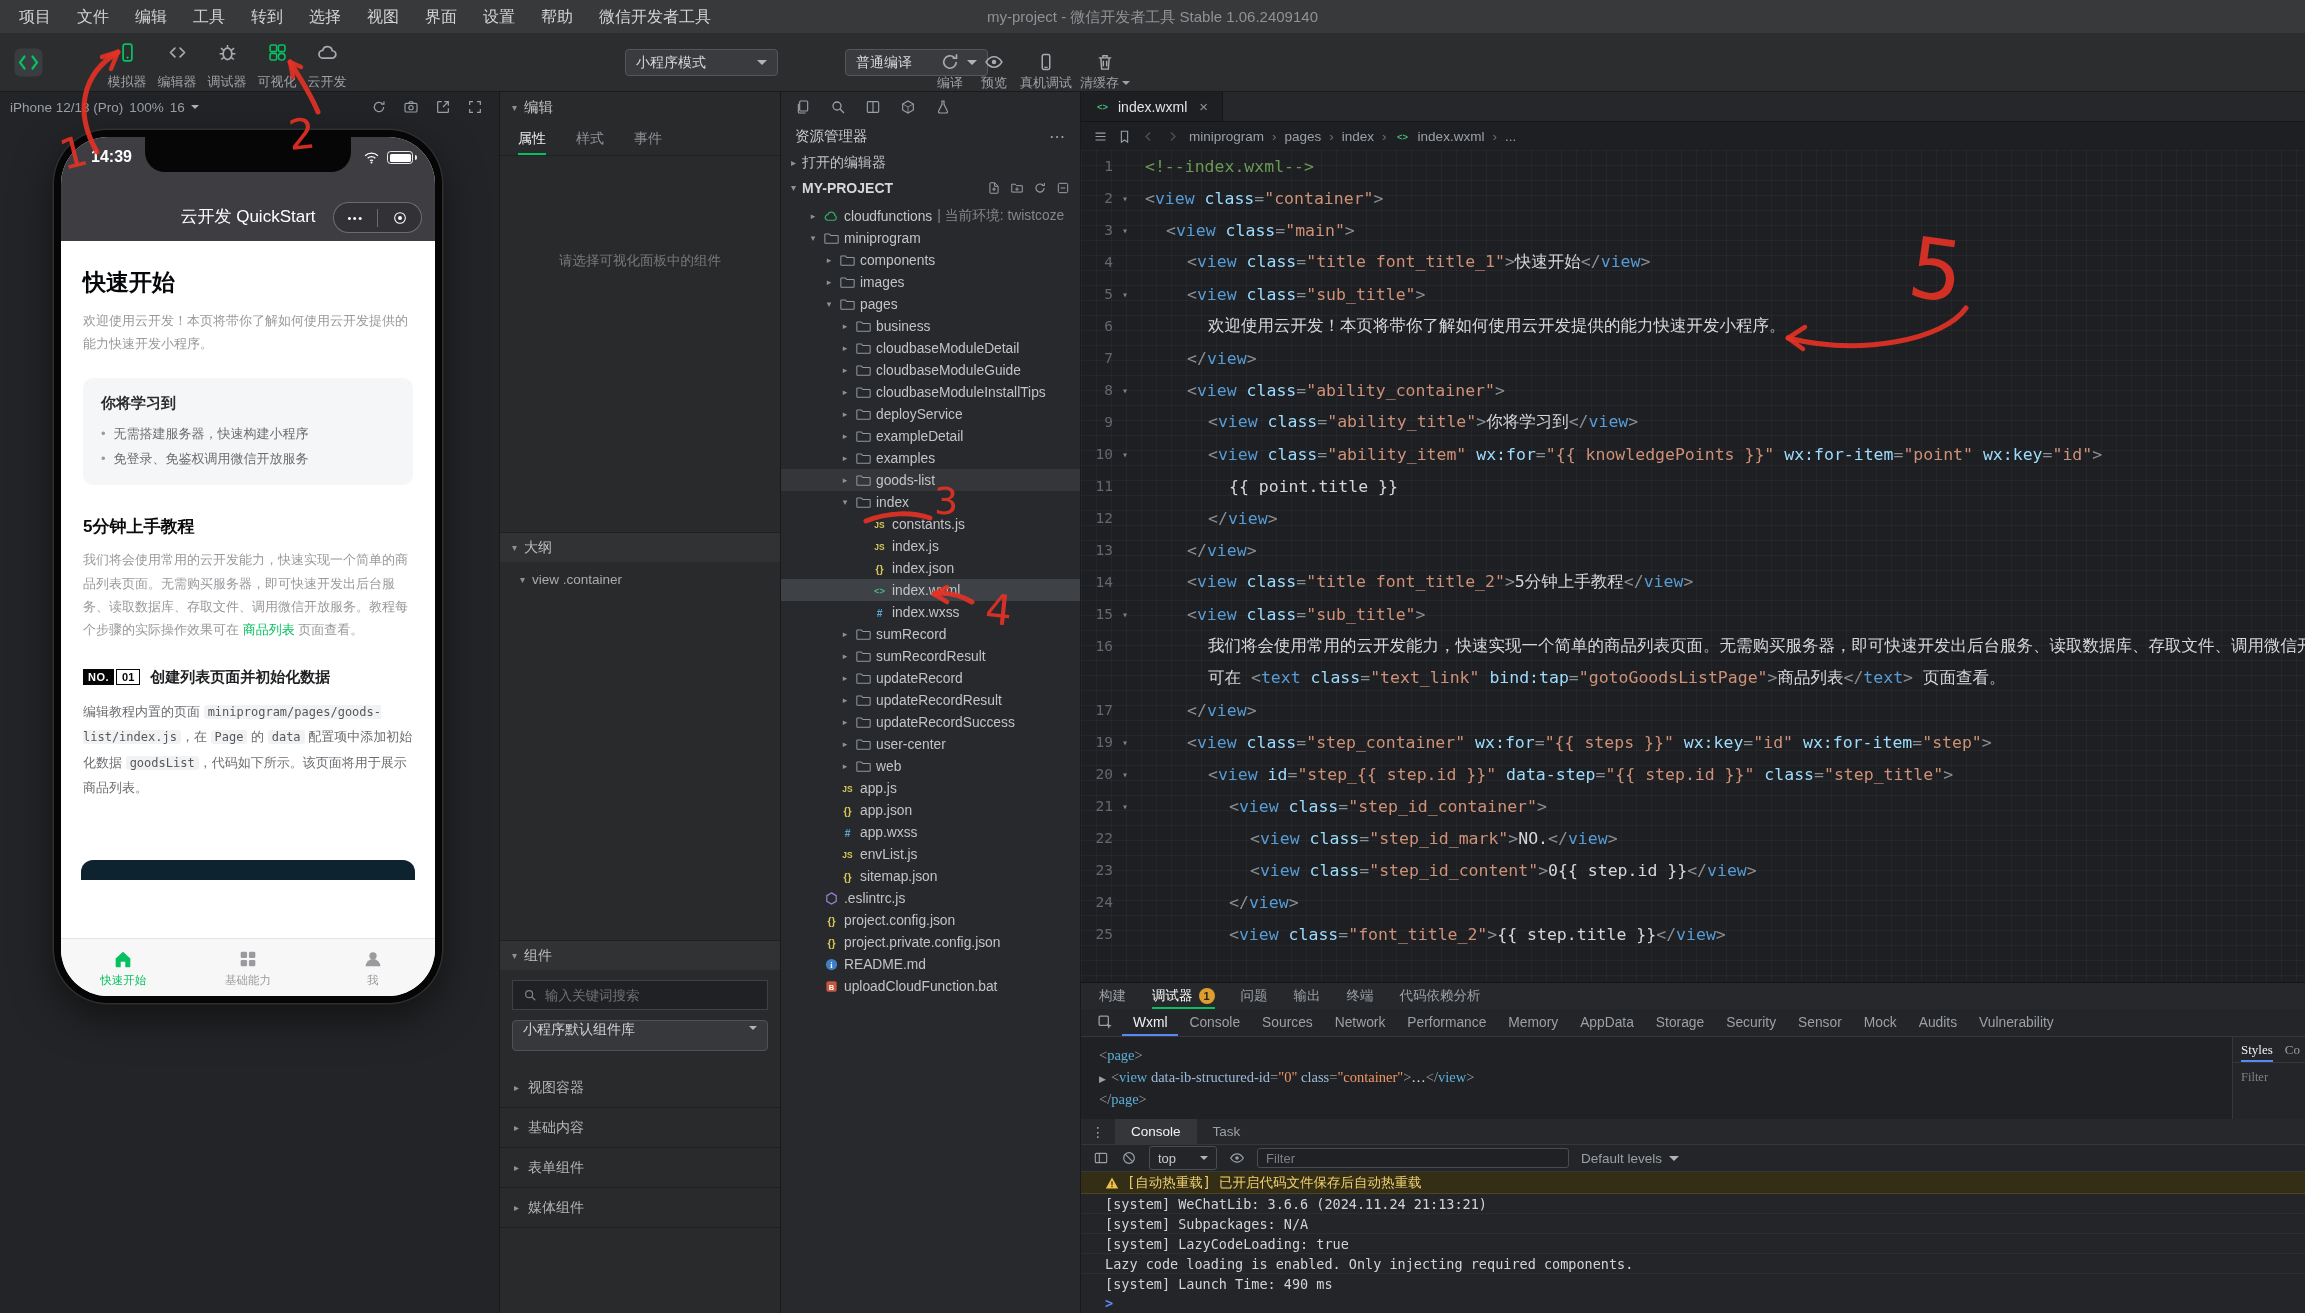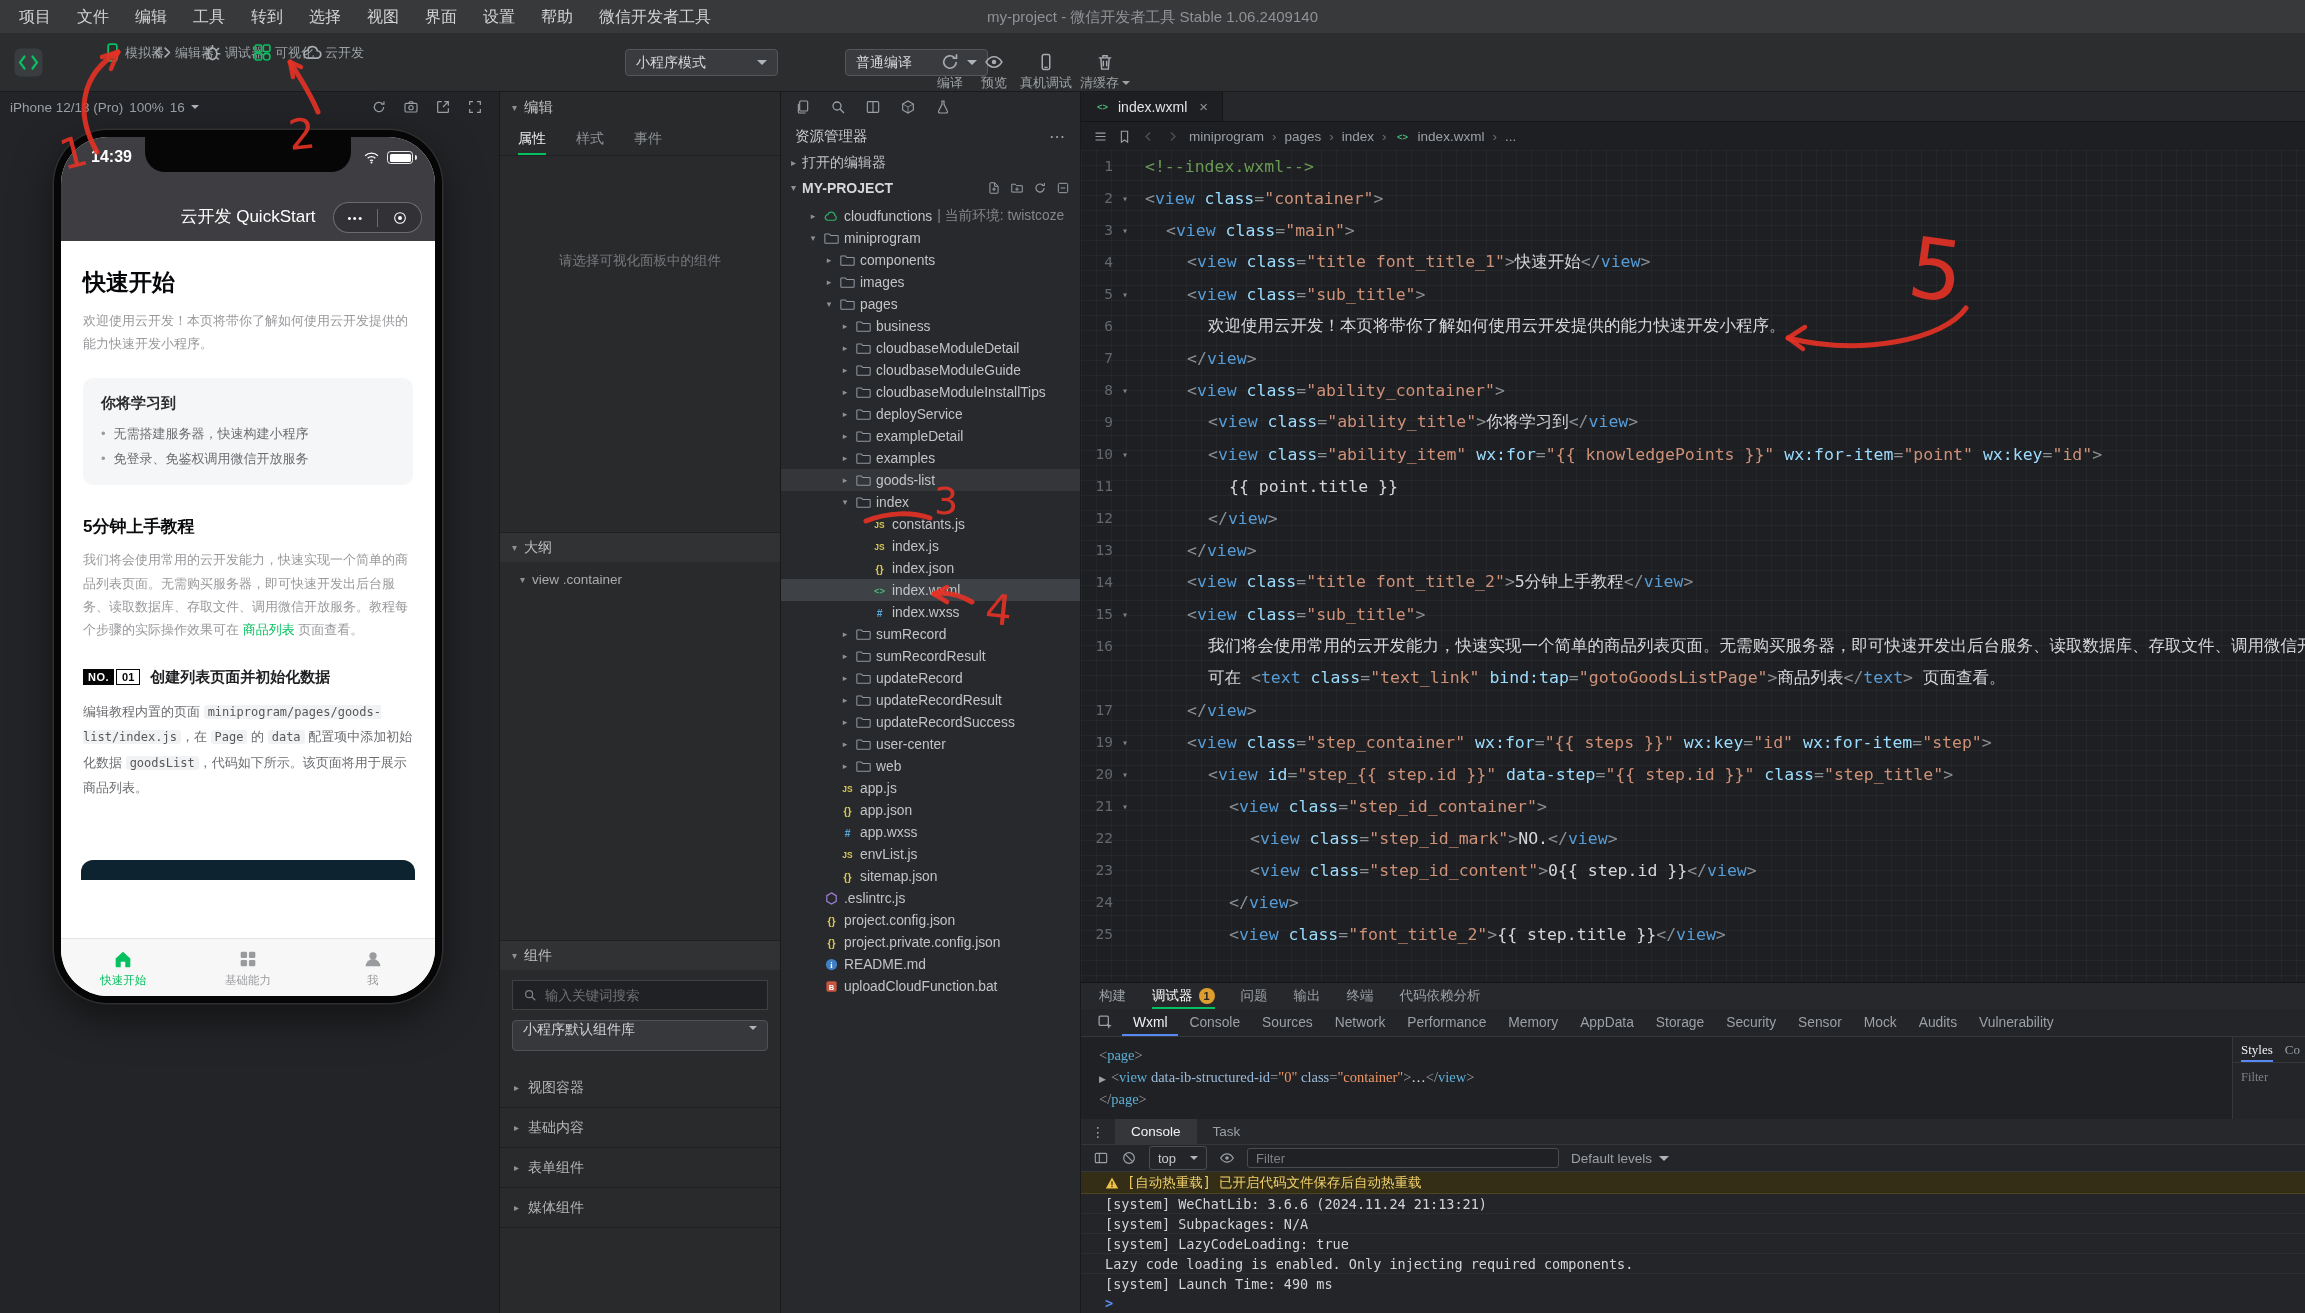--- a/index.html
+++ b/index.html
@@ -12,21 +12,21 @@
 .chev{font-size:10px;color:#8d9196;flex:none}
 
 .menubar{position:absolute;left:0;top:0;width:100%;height:33px;background:#38393b;display:flex;align-items:center;z-index:5}
 .menu-items{display:flex;height:100%;padding-left:6px}
 .menu-item{padding:0 13px;line-height:33px;font-size:16px;color:#d2d3d4;cursor:default;white-space:nowrap}
 .win-title{position:absolute;left:50%;top:0;transform:translateX(-50%);line-height:33px;color:#8f9296;font-size:15px;white-space:nowrap}
 
 .toolbar{position:absolute;top:33px;left:0;width:100%;height:59px;background:#2c2d2f;border-bottom:1px solid #1a1a1a}
 .logo{position:absolute;left:14px;top:15px;width:29px;height:29px}
 .tb-buttons{position:absolute;left:102px;top:6px;display:flex}
-.tb-btn{width:50px;display:flex;align-items:center;gap:2px;padding-top:3px;cursor:pointer}
+.tb-btn{width:50px;display:flex;flex-direction:column;align-items:center;gap:10px;padding-top:3px;cursor:pointer}
 .tb-btn .ic{width:21px;height:21px}
 .tb-btn .lb{font-size:13px;color:#9da2a6;white-space:nowrap}
 .tb-select{position:absolute;top:16px;height:27px;background:#3a3b3e;border:1px solid #545659;border-radius:4px;display:flex;align-items:center;padding:0 10px;gap:10px;font-size:14px;color:#d6d7d8;cursor:pointer}
 .tb-select .caret{margin-left:auto}
 .sel-mode{left:625px;width:153px}
 .sel-compile{left:845px;width:143px}
 .tb-actions{position:absolute;left:928px;top:16px;display:flex;gap:0}
 .tb-act{min-width:44px;display:flex;flex-direction:column;align-items:center;gap:2px;padding:3px 4px 0;cursor:pointer}
 .tb-act .ic{width:20px;height:20px}
 .tb-act .lb{font-size:13px;color:#9da2a6;white-space:nowrap;display:flex;align-items:center;gap:3px}
@@ -154,21 +154,21 @@
 .sp-tab.active{color:#f1f2f3;box-shadow:inset 0 -2px 0 #568af2}
 .sp-filter{padding:7px 8px;font-size:12.5px;color:#7d8187}
 .console{flex:1;display:flex;flex-direction:column;min-height:0}
 .cs-header{height:26px;background:#27282b;display:flex;align-items:center;border-bottom:1px solid #36373a;flex:none}
 .kebab{color:#9aa0a5;padding:0 10px;font-size:14px;cursor:pointer}
 .cs-tabs{display:flex;height:100%}
 .cs-tab{padding:0 16px;height:100%;line-height:25px;font-size:13.5px;color:#9aa0a5;cursor:pointer}
 .cs-tab.active{background:#35363a;color:#f1f2f3}
 .cs-toolbar{height:27px;display:flex;align-items:center;gap:12px;padding:0 12px;border-bottom:1px solid #36373a;flex:none}
 .cs-toolbar .ic{width:16px;height:16px;cursor:pointer}
-.cs-top{display:flex;align-items:center;gap:14px;border:1px solid #4a4c4f;border-radius:3px;height:24px;padding:0 8px;font-size:13px;color:#c9cacc;cursor:pointer}
+.cs-top{display:flex;align-items:center;gap:24px;border:1px solid #4a4c4f;border-radius:3px;height:24px;padding:0 8px;font-size:13px;color:#c9cacc;cursor:pointer}
 .cs-top .caret{border-width:4px;margin-top:4px}
 .cs-filter{width:312px;height:20px;background:#202124;border:1px solid #4a4c4f;border-radius:3px;color:#c9cacc;font-size:13px;padding:0 8px;outline:none;font-family:inherit}
 .cs-filter::placeholder{color:#7d8187}
 .cs-levels{display:flex;align-items:center;gap:7px;font-size:13.5px;color:#9aa0a5;cursor:pointer}
 .cs-warning{height:22px;background:#332e15;border-bottom:1px solid #4d451f;display:flex;align-items:center;gap:8px;padding:0 24px;font-size:13.5px;color:#f1cf6d;flex:none;font-family:"DejaVu Sans Mono","Liberation Mono",monospace}
 .cs-warning .ic{width:14px;height:14px}
 .cs-logs{flex:1;overflow:hidden}
 .cs-log{height:20px;line-height:20px;padding:0 24px;font-family:"DejaVu Sans Mono","Liberation Mono",monospace;font-size:13.5px;color:#d2d3d5;border-bottom:1px solid rgba(255,255,255,.04);white-space:nowrap;overflow:hidden}
 .cs-prompt{height:20px;line-height:20px;padding:0 24px;font-family:"DejaVu Sans Mono","Liberation Mono",monospace;font-size:13.5px;color:#5f8af5;flex:none;font-weight:700}
 

